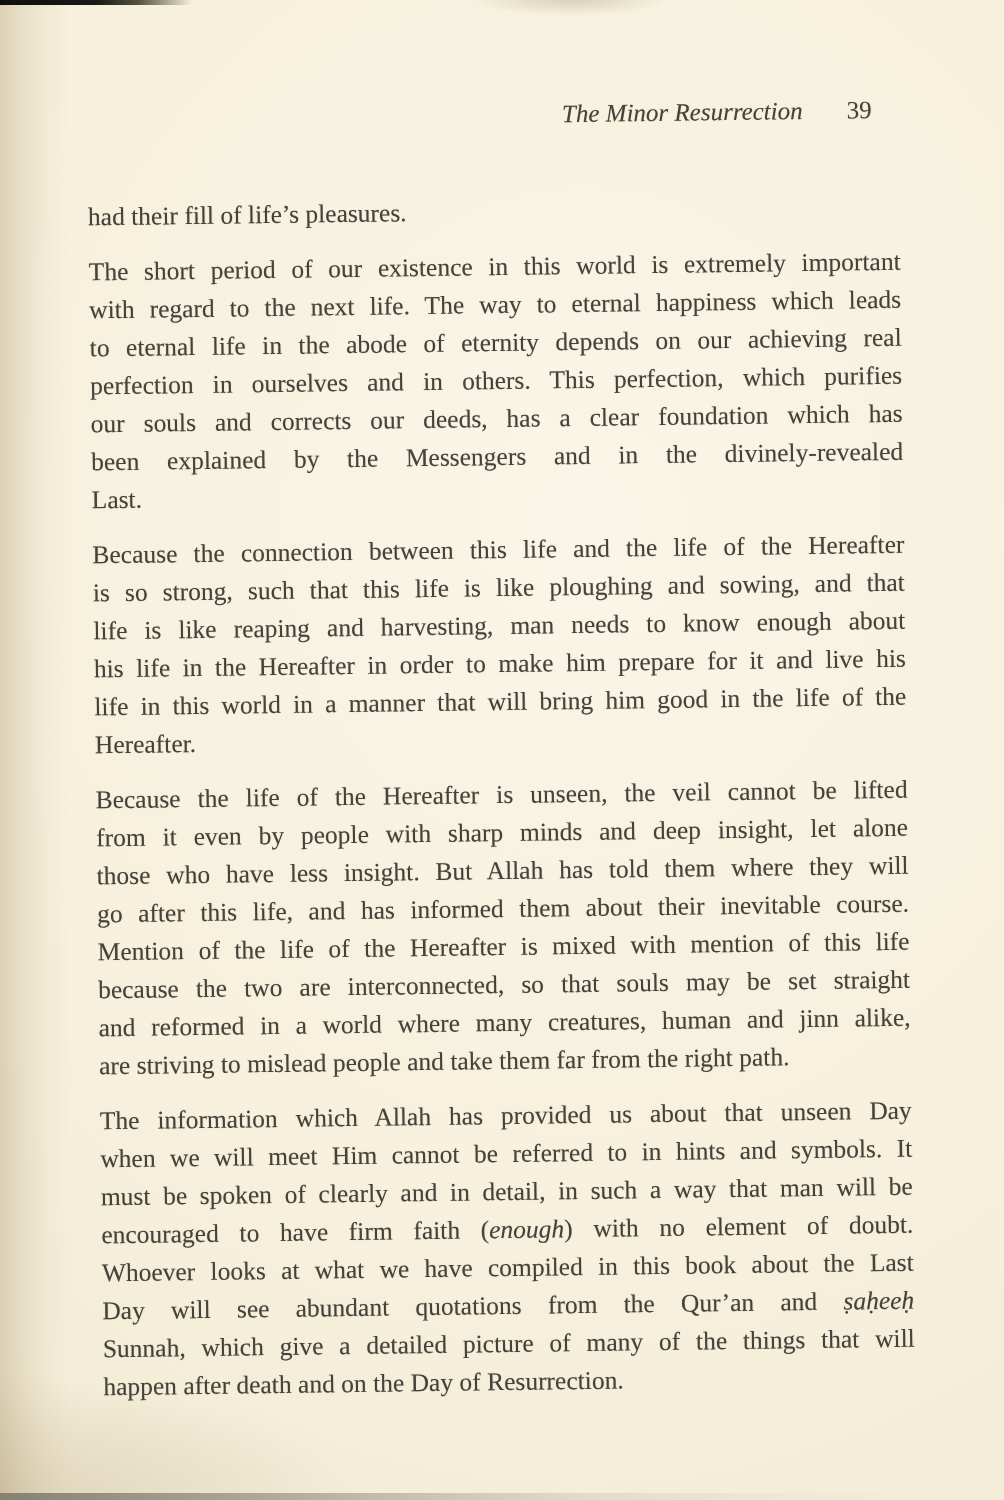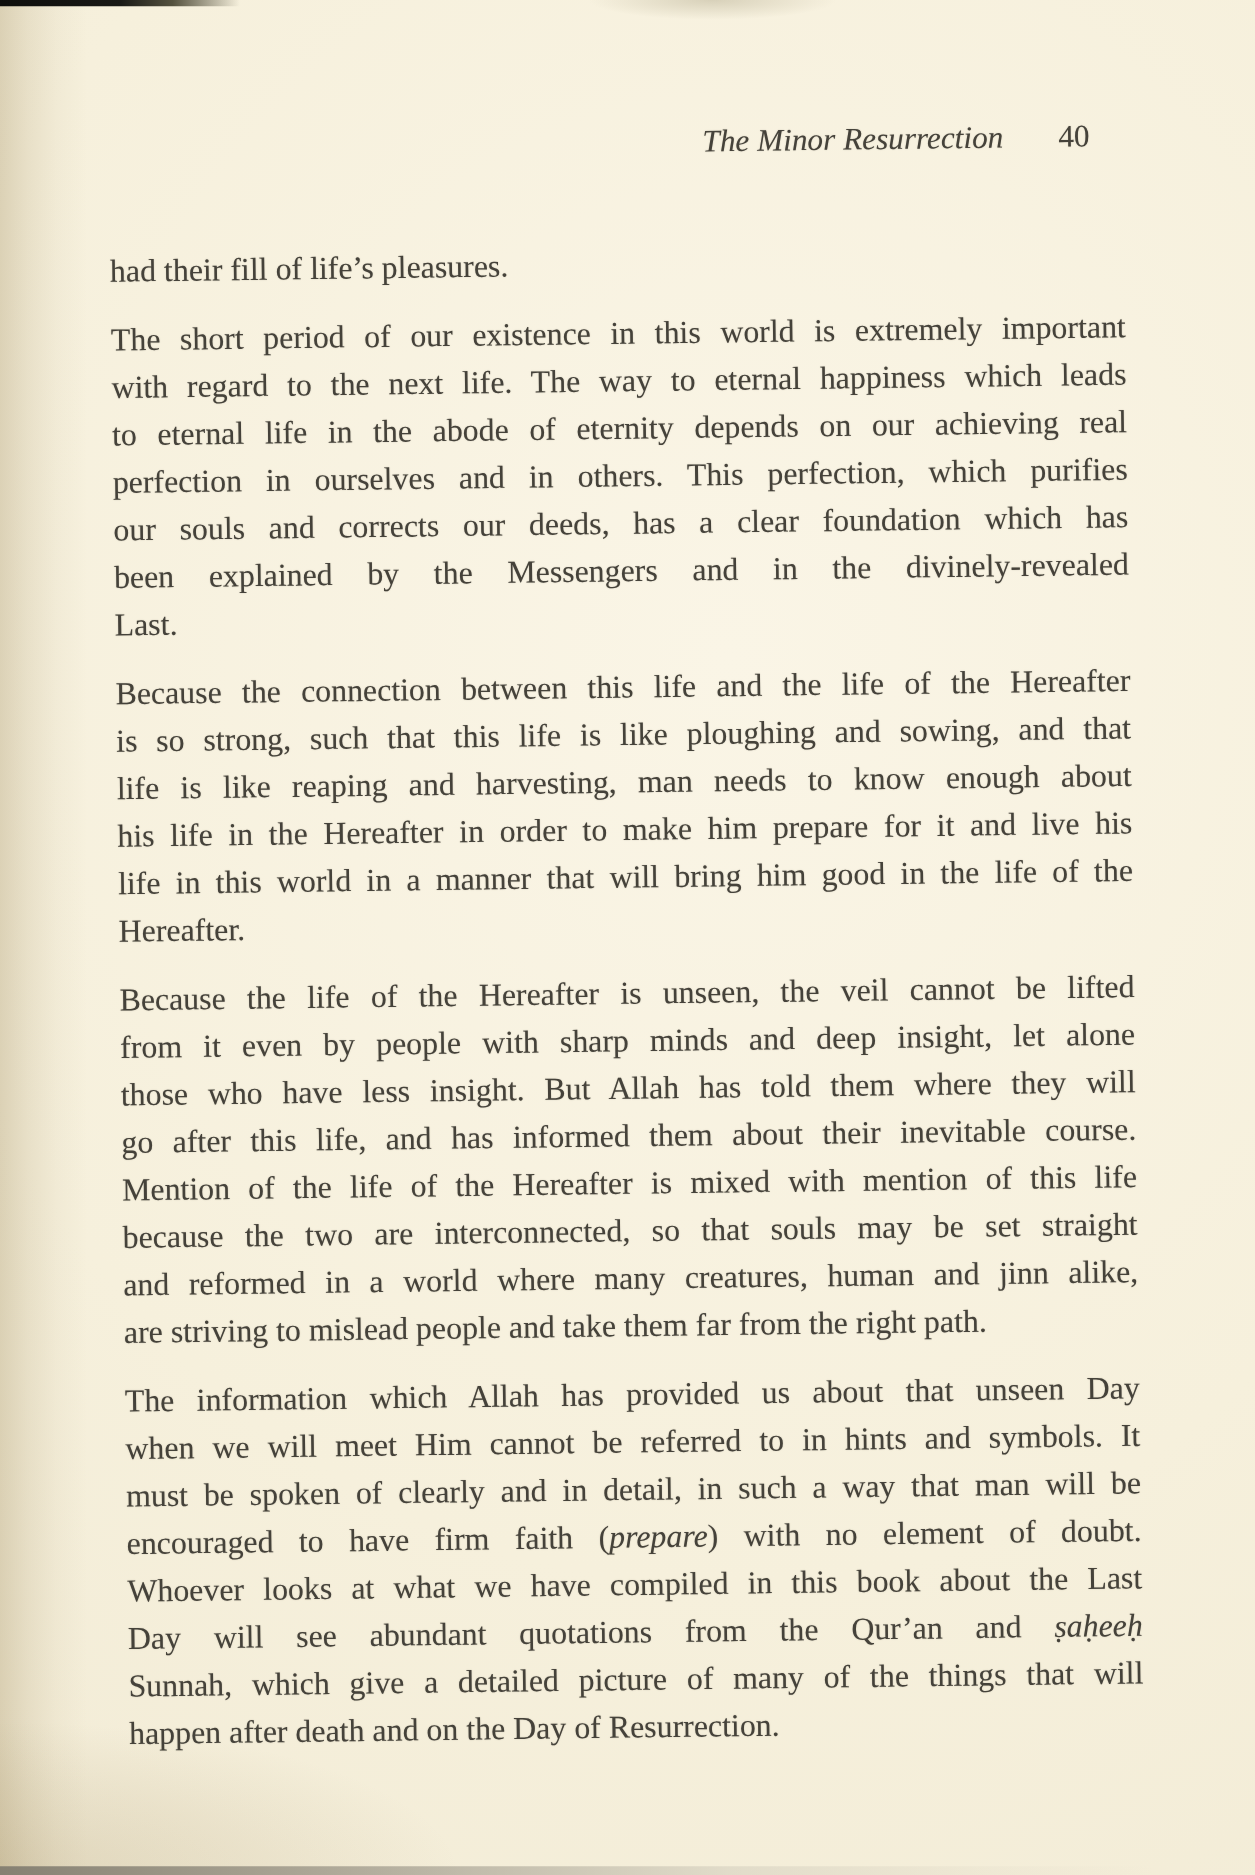--- a/index.html
+++ b/index.html
@@ -130,21 +130,21 @@
   <div class="gutter-shadow"></div>
   <div class="corner-shadow-bl"></div>
   <div class="scan-smudge-top"></div>
   <div class="scan-bar-top-left"></div>
   <div class="scan-strip-bottom"></div>
 
   <div class="scan-content">
 
     <div class="running-header">
       <span class="title">The Minor Resurrection</span>
-      <span class="pagenum">40</span>
+      <span class="pagenum">39</span>
     </div>
 
     <div class="text-block">
 
     <div class="paragraph">
           <div class="line last"><span>had their fill of life’s pleasures.</span></div>
         </div>
         <div class="paragraph">
           <div class="line"><span>The short period of our existence in this world is extremely important</span></div>
           <div class="line"><span>with regard to the next life. The way to eternal happiness which leads</span></div>
@@ -169,21 +169,21 @@
           <div class="line"><span>go after this life, and has informed them about their inevitable course.</span></div>
           <div class="line"><span>Mention of the life of the Hereafter is mixed with mention of this life</span></div>
           <div class="line"><span>because the two are interconnected, so that souls may be set straight</span></div>
           <div class="line"><span>and reformed in a world where many creatures, human and jinn alike,</span></div>
           <div class="line last"><span>are striving to mislead people and take them far from the right path.</span></div>
         </div>
         <div class="paragraph">
           <div class="line"><span>The information which Allah has provided us about that unseen Day</span></div>
           <div class="line"><span>when we will meet Him cannot be referred to in hints and symbols. It</span></div>
           <div class="line"><span>must be spoken of clearly and in detail, in such a way that man will be</span></div>
-          <div class="line"><span>encouraged to have firm faith (</span><span class="italic">prepare</span><span>) with no element of doubt.</span></div>
+          <div class="line"><span>encouraged to have firm faith (</span><span class="italic">enough</span><span>) with no element of doubt.</span></div>
           <div class="line"><span>Whoever looks at what we have compiled in this book about the Last</span></div>
           <div class="line"><span>Day will see abundant quotations from the Qur’an and </span><span class="italic">ṣaḥeeḥ</span></div>
           <div class="line"><span>Sunnah, which give a detailed picture of many of the things that will</span></div>
           <div class="line last"><span>happen after death and on the Day of Resurrection.</span></div>
         </div>
       </div>
 
   </div>
 </div>
 

